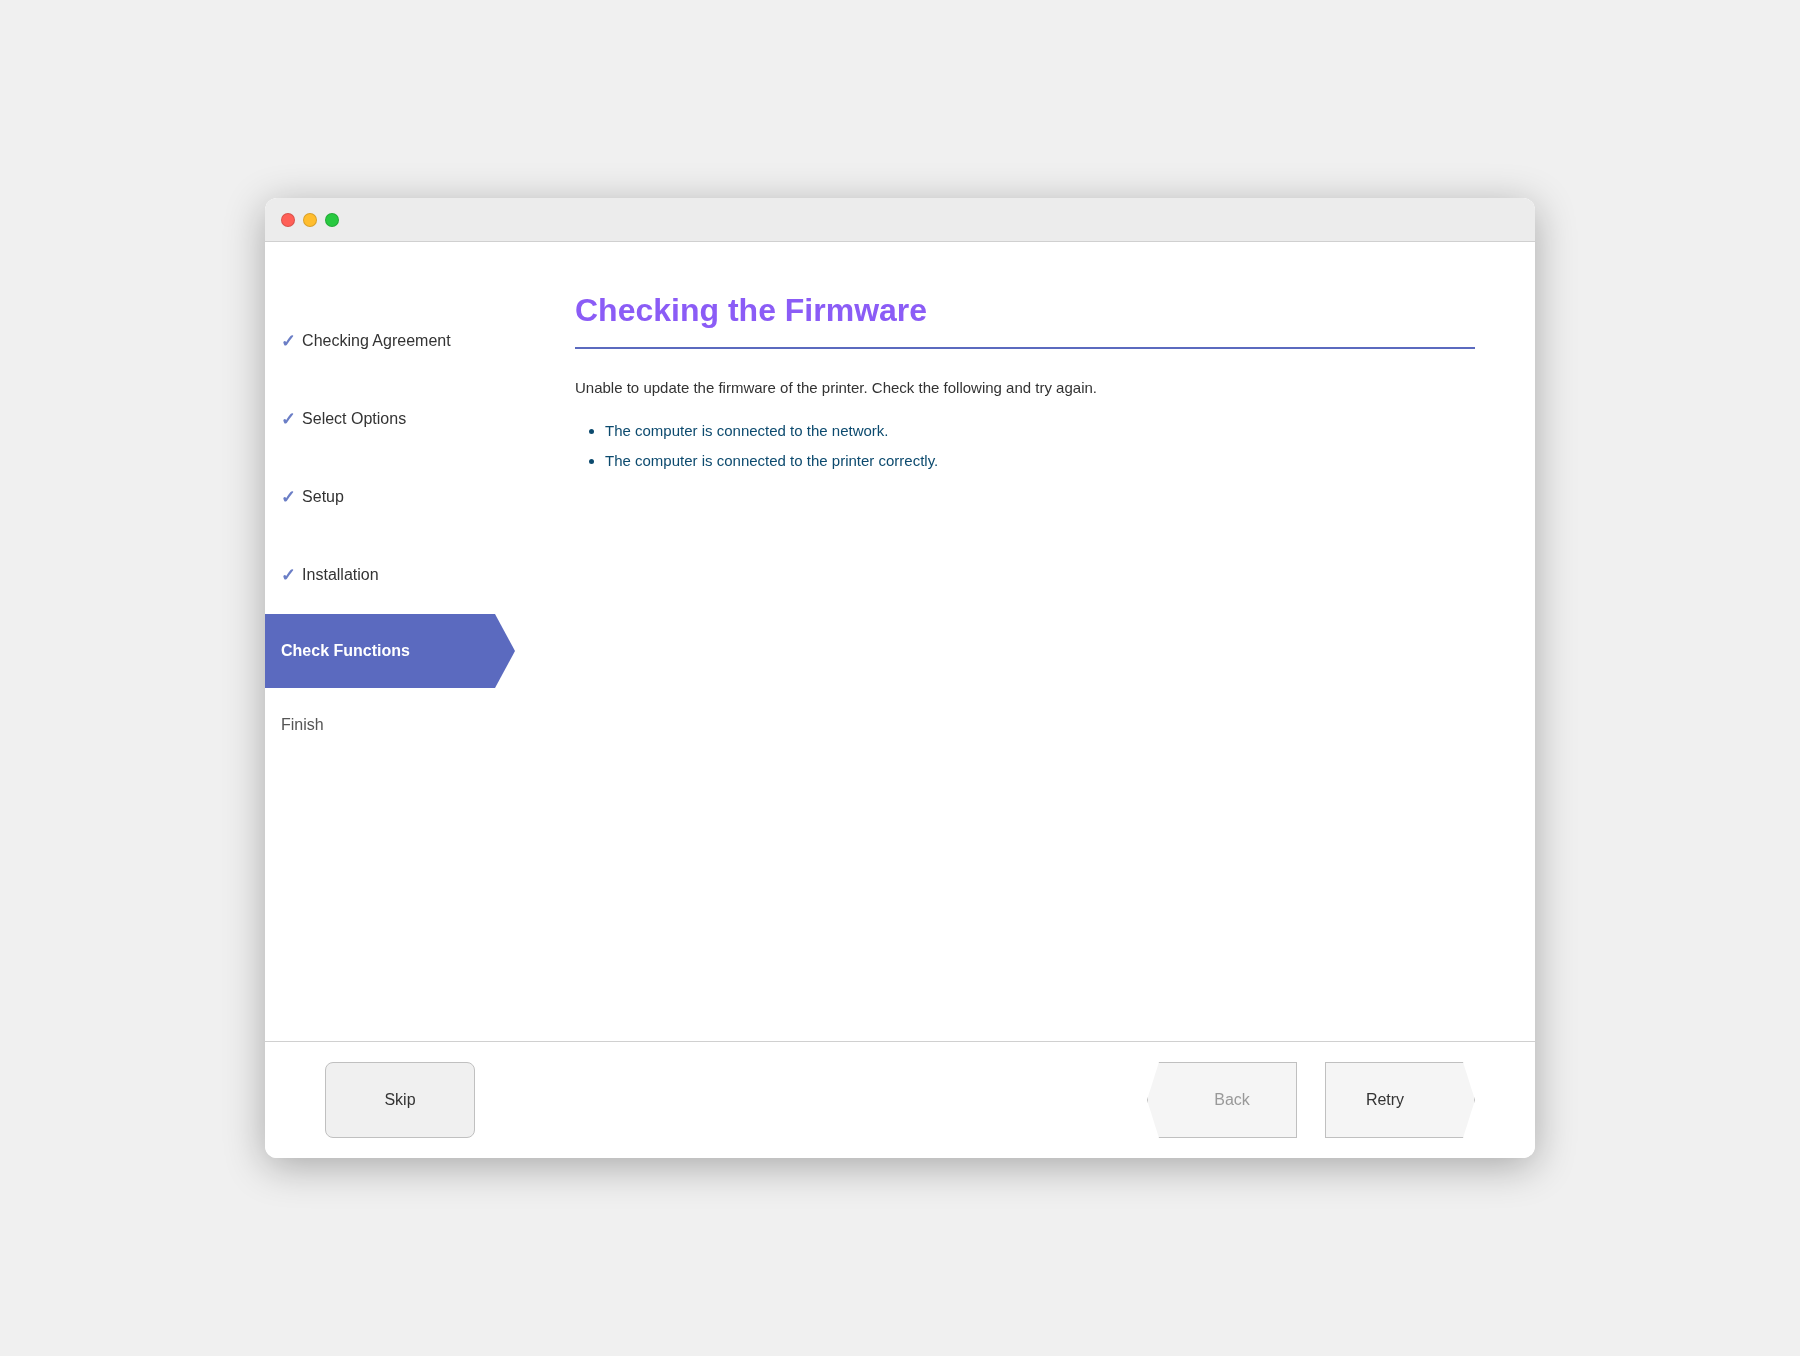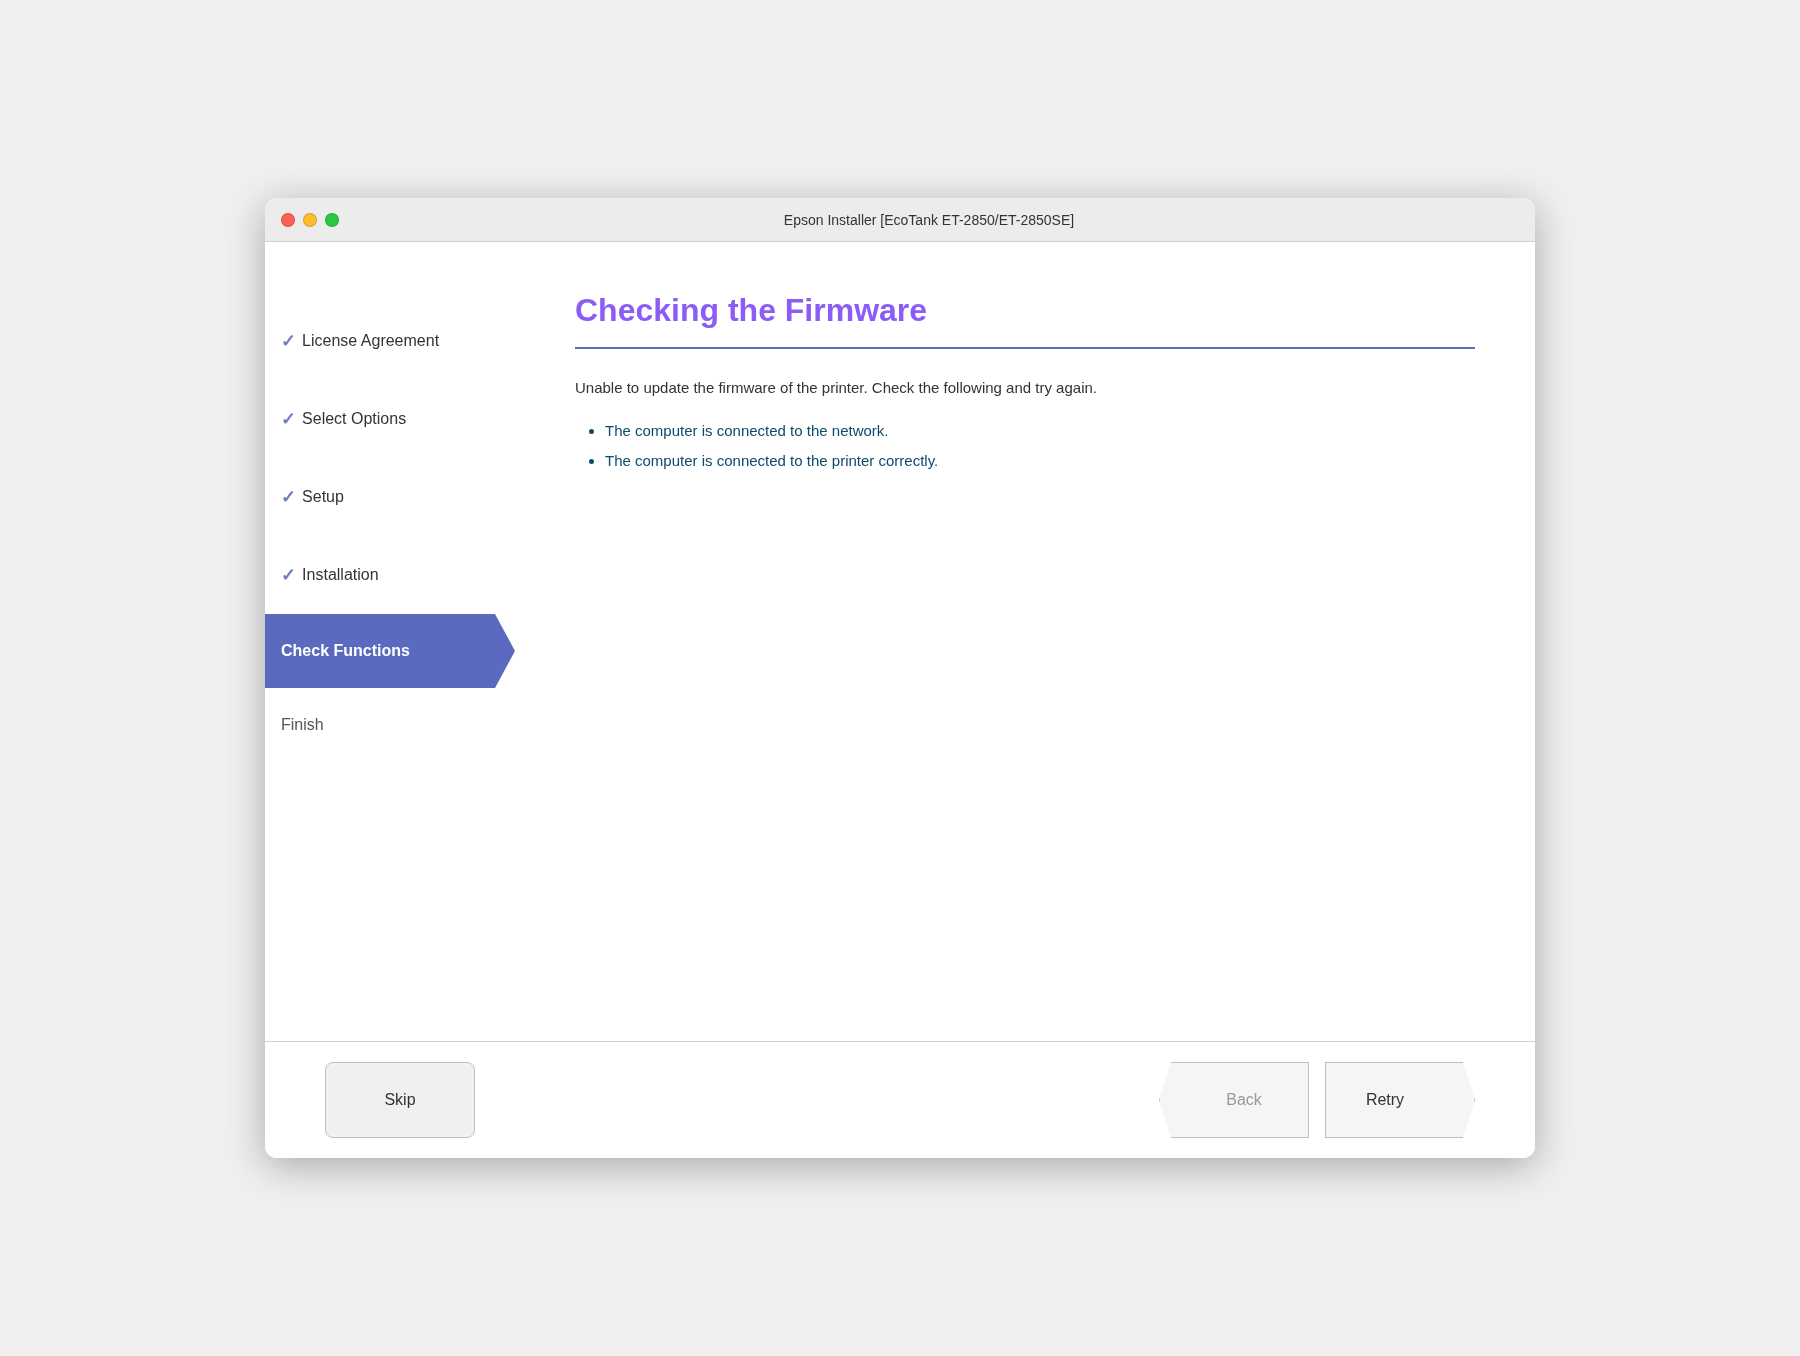--- a/index.html
+++ b/index.html
@@ -154,21 +154,21 @@
       justify-content: space-between;
       background: #ffffff;
     }
 
     .footer-left {
       display: flex;
     }
 
     .footer-right {
       display: flex;
-      gap: 16px;
+      gap: 28px;
       justify-content: flex-end;
     }
 
     .btn {
       padding: 28px 0;
       font-size: 16px;
       font-weight: 500;
       background: #f0f0f0;
       border: 1px solid #c0c0c0;
       border-radius: 8px;
@@ -204,30 +204,29 @@
 <body>
 
 <div class="window">
 
   <div class="title-bar">
     <div class="traffic-lights">
       <div class="traffic-light close"></div>
       <div class="traffic-light minimize"></div>
       <div class="traffic-light maximize"></div>
     </div>
-    <div class="title-text">Epson Installer [EcoTank ET-2850/ET-2850SE]</div>
   </div>
 
   <div class="main-content">
 
     <div class="sidebar">
 
       <div class="sidebar-item">
         <span class="check">✓</span>
-        <span>License Agreement</span>
+        <span>Checking Agreement</span>
       </div>
 
       <div class="sidebar-item">
         <span class="check">✓</span>
         <span>Select Options</span>
       </div>
 
       <div class="sidebar-item">
         <span class="check">✓</span>
         <span>Setup</span>

